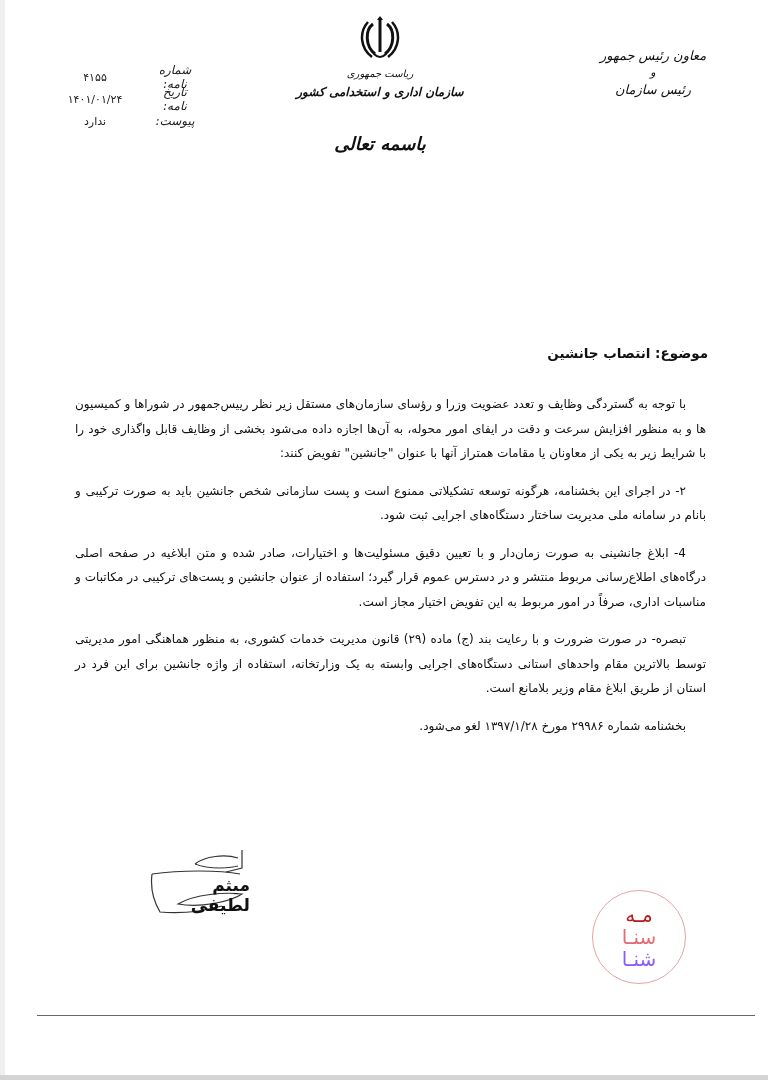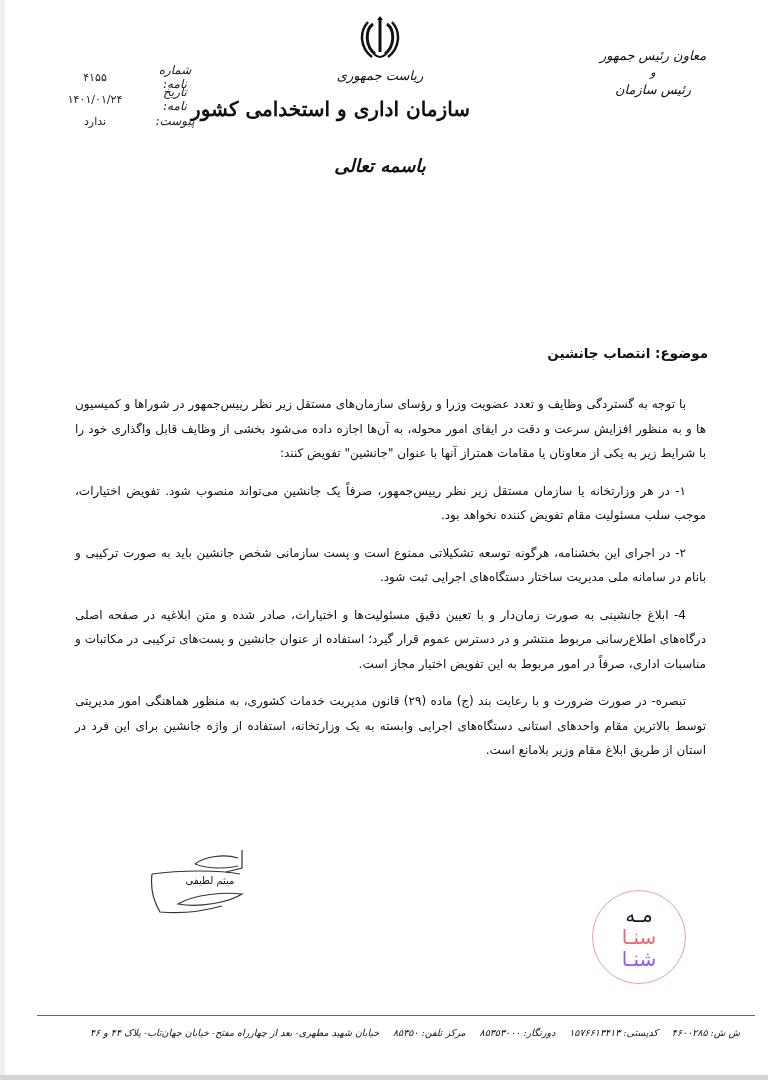--- a/index.html
+++ b/index.html
@@ -30,25 +30,25 @@
     .header-right .mid { font-size: 11px; line-height: 14px; }
 
     
     .header-center {
       position: absolute; left: 290px; top: 14px; width: 180px;
       text-align: center; direction: rtl;
     }
     .emblem { width: 40px; height: 46px; margin: 0 auto; display: block; }
     .presidency {
       font-family: "DejaVu Serif", serif; font-style: italic;
-      font-size: 13px; margin-top: 8px;
+      font-size: 10px; margin-top: 8px;
     }
     .org-name {
-      font-family: "DejaVu Serif", serif; font-weight: bold;
-      font-size: 20px; margin-top: 14px; white-space: nowrap;
+      font-family: "DejaVu Serif", serif; font-style: italic; font-weight: bold;
+      font-size: 12px; margin-top: 6px; white-space: nowrap;
     }
     .basmala {
       font-family: "DejaVu Serif", serif; font-style: italic; font-weight: bold;
       font-size: 18px; margin-top: 34px;
     }
 
     
     .meta {
       position: absolute; left: 40px; top: 66px; width: 160px; direction: rtl;
     }
@@ -79,36 +79,36 @@
     }
     .body-text p { margin: 12px 0 13px 0; text-indent: 20px; }
     .body-text p.last { margin-top: 2px; }
 
     
     .signature {
       position: absolute; left: 150px; top: 850px; width: 110px; height: 80px;
     }
     .signature svg { position: absolute; left: 0; top: 0; }
     .sig-name {
-      position: absolute; left: 20px; top: 25px; width: 80px; text-align: center;
-      direction: rtl; font-weight: normal; font-size: 10px;
+      position: absolute; left: 20px; top: 25px; width: 80px; 
+      direction: rtl; font-weight: bold; font-size: 17px;
     }
 
     
     .stamp {
       position: absolute; left: 592px; top: 890px; width: 92px; height: 92px;
       border: 1.5px solid #e7a3a6; border-radius: 50%;
       display: flex; flex-direction: column; align-items: center; justify-content: center;
       direction: rtl;
     }
     .stamp span {
       display: block; font-size: 20px; line-height: 22px;
       font-family: "DejaVu Sans", sans-serif;
     }
-    .stamp .s1 { color: #0f172a; }
+    .stamp .s1 { color: #b91c1c; }
     .stamp .s2 { color: #e36b73; }
     .stamp .s3 { color: #8b5cf6; }
 
     
     .footer-rule {
       position: absolute; left: 37px; width: 718px; top: 1015px; height: 0;
       border-top: 1.5px solid #666;
     }
     .footer {
       position: absolute; left: 90px; right: 28px; top: 1021px; height: 22px;
@@ -159,24 +159,24 @@
     <div class="meta-row">
       <span class="meta-label">پیوست:</span>
       <span class="meta-value">ندارد</span>
     </div>
   </div>
 
   <div class="subject">موضوع: انتصاب جانشین</div>
 
   <div class="body-text">
     <p>با توجه به گستردگی وظایف و تعدد عضویت وزرا و رؤسای سازمان‌های مستقل زیر نظر رییس‌جمهور در شوراها و کمیسیون ها و به منظور افزایش سرعت و دقت در ایفای امور محوله، به آن‌ها اجازه داده می‌شود بخشی از وظایف قابل واگذاری خود را با شرایط زیر به یکی از معاونان یا مقامات همتراز آنها با عنوان "جانشین" تفویض کنند:</p>
-    <p>۱- در هر وزارتخانه یا سازمان مستقل زیر نظر رییس‌جمهور، صرفاً یک جانشین می‌تواند منصوب شود. تفویض اختیارات، موجب سلب مسئولیت مقام تفویض کننده نخواهد بود.</p>
     <p>۲- در اجرای این بخشنامه، هرگونه توسعه تشکیلاتی ممنوع است و پست سازمانی شخص جانشین باید به صورت ترکیبی و بانام در سامانه ملی مدیریت ساختار دستگاه‌های اجرایی ثبت شود.</p>
     <p>4- ابلاغ جانشینی به صورت زمان‌دار و با تعیین دقیق مسئولیت‌ها و اختیارات، صادر شده و متن ابلاغیه در صفحه اصلی درگاه‌های اطلاع‌رسانی مربوط منتشر و در دسترس عموم قرار گیرد؛ استفاده از عنوان جانشین و پست‌های ترکیبی در مکاتبات و مناسبات اداری، صرفاً در امور مربوط به این تفویض اختیار مجاز است.</p>
     <p>تبصره- در صورت ضرورت و با رعایت بند (ج) ماده (۲۹) قانون مدیریت خدمات کشوری، به منظور هماهنگی امور مدیریتی توسط بالاترین مقام واحدهای استانی دستگاه‌های اجرایی وابسته به یک وزارتخانه، استفاده از واژه جانشین برای این فرد در استان از طریق ابلاغ مقام وزیر بلامانع است.</p>
+    <p class="last">بخشنامه شماره ۲۹۹۸۶ مورخ ۱۳۹۷/۱/۲۸ لغو می‌شود.</p>
   </div>
 
   <div class="signature">
     <svg width="110" height="80" viewBox="0 0 110 80">
       <path d="M45 14 C55 6 75 4 88 8" fill="none" stroke="#333" stroke-width="1.2"></path>
       <path d="M45 14 C60 20 80 18 88 16" fill="none" stroke="#333" stroke-width="1"></path>
       <path d="M92 0 L92 18 L76 22" fill="none" stroke="#333" stroke-width="1.2"></path>
       <path d="M2 24 C30 20 70 20 90 24" fill="none" stroke="#333" stroke-width="1.2"></path>
       <path d="M2 24 C0 40 4 52 10 62 C30 64 50 62 72 56" fill="none" stroke="#333" stroke-width="1.2"></path>
       <path d="M28 54 C45 44 75 42 92 44 C80 52 50 58 28 54 z" fill="none" stroke="#333" stroke-width="1.2"></path>
@@ -184,22 +184,15 @@
     <div class="sig-name">میثم لطیفی</div>
   </div>
 
   <div class="stamp">
     <span class="s1">مـه</span>
     <span class="s2">سنـا</span>
     <span class="s3">شنـا</span>
   </div>
 
   <div class="footer-rule"></div>
-  <div class="footer">
-    <span class="item">خیابان شهید مطهری- بعد از چهارراه مفتح- خیابان جهان‌تاب- پلاک ۴۴ و ۴۶</span>
-    <span class="item">مرکز تلفن: ۸۵۳۵۰</span>
-    <span class="item">دورنگار: ۸۵۳۵۳۰۰۰</span>
-    <span class="item">کدپستی: ۱۵۷۶۶۱۳۴۱۳</span>
-    <span class="item">ش ش: ۴۶۰۰۲۸۵</span>
-  </div>
 </div>
 
 <div class="bottom-bar"></div>
 
 </body></html>

